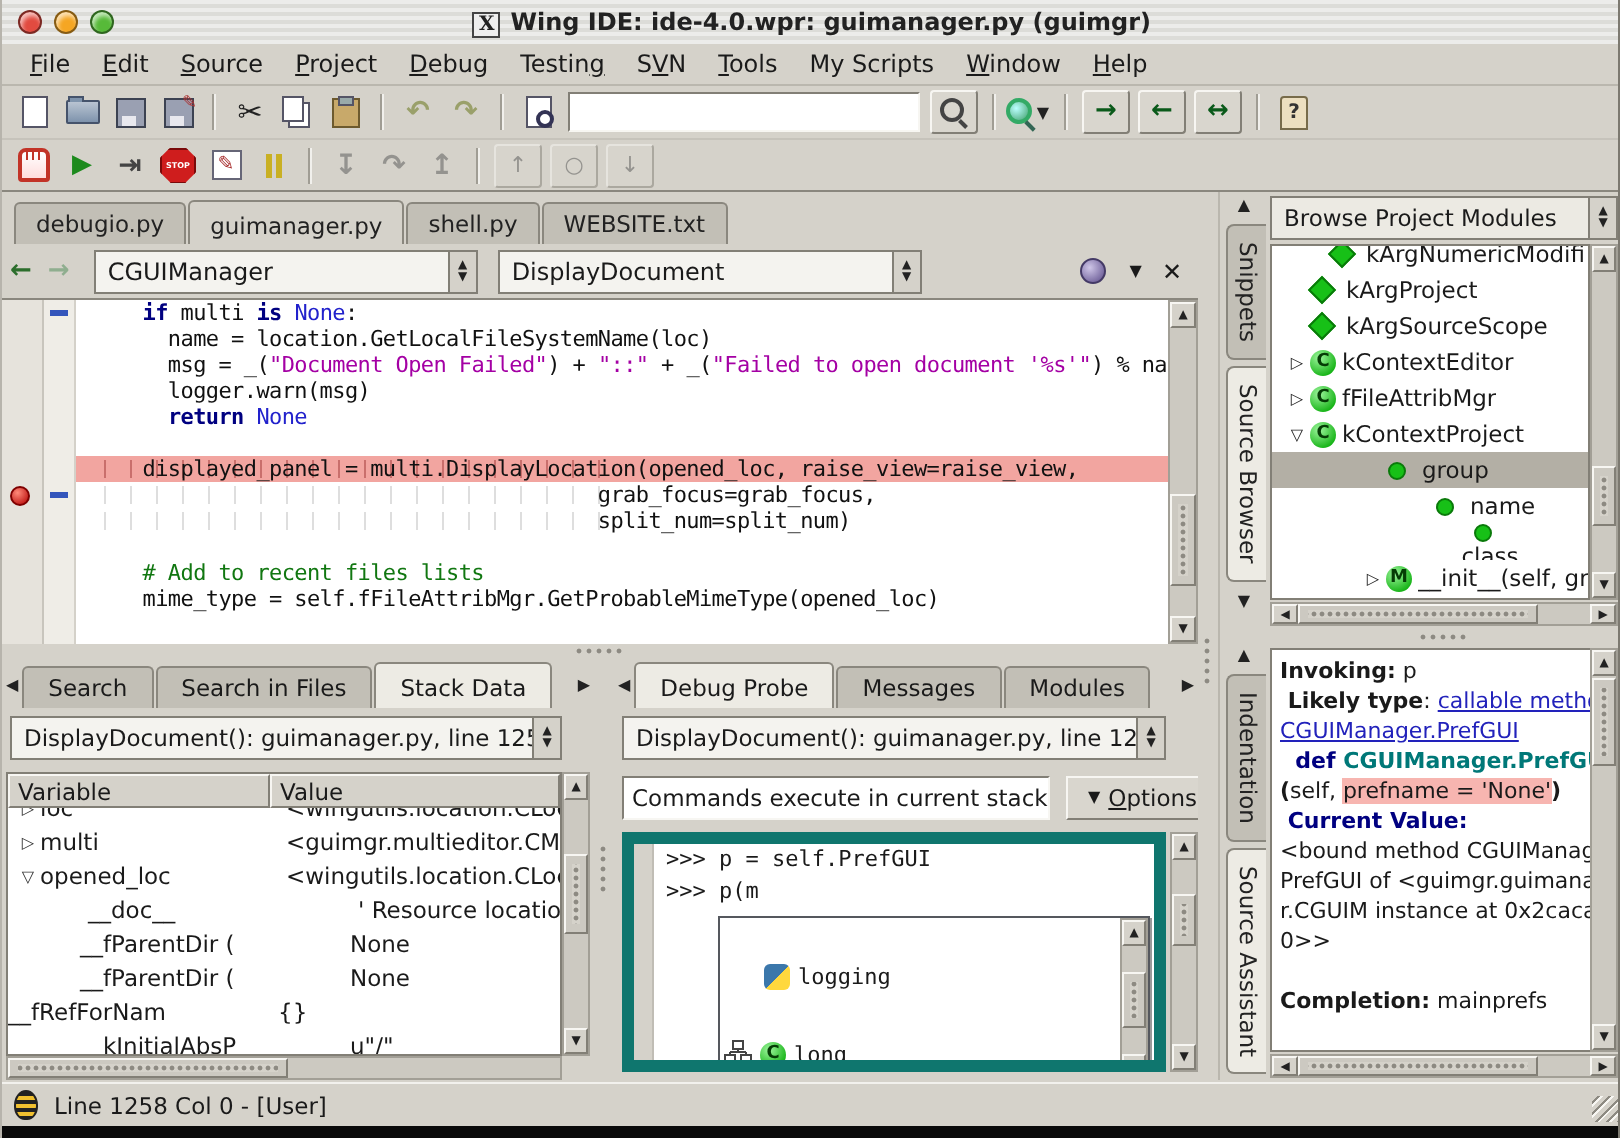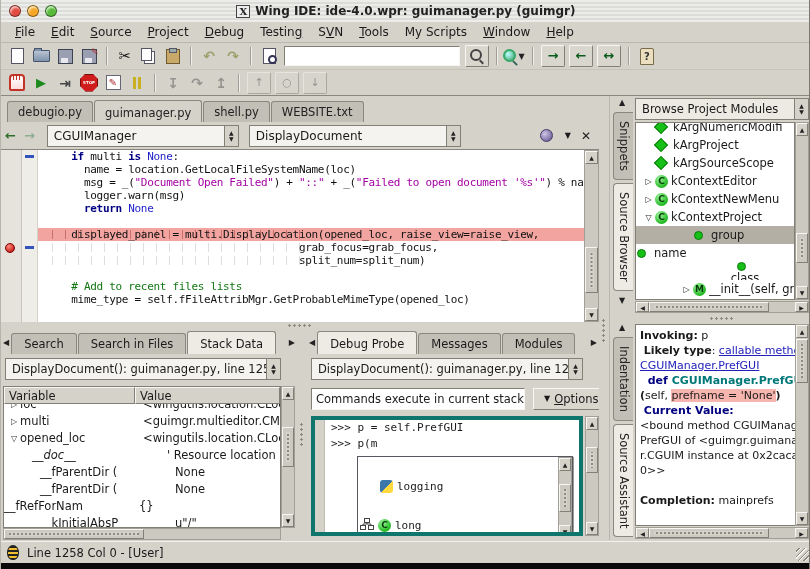--- a/index.html
+++ b/index.html
@@ -129,21 +129,21 @@
   .trow{display:flex;height:17px;line-height:17px;font-size:11.5px;white-space:nowrap;}
   .tc-var{width:131px;flex:none;overflow:hidden;display:flex;align-items:center;}
   .tc-val{flex:1;overflow:hidden;padding-left:4px;}
   .texp{width:12px;flex:none;font-size:8px;color:#333;text-align:center;}
   
   .cmdrow{position:absolute;top:58px;left:4px;right:6px;height:22px;display:flex;}
   .cmdentry{flex:none;width:214px;background:#fff;border:1px solid #827f76;border-bottom-color:#f7f6f2;border-right-color:#f7f6f2;
             font-size:11.5px;padding:3px 4px 0;white-space:nowrap;overflow:hidden;box-sizing:border-box;}
   .optbtn{margin-left:8px;background:#d9d6ce;border:1px solid;border-color:#f7f6f2 #827f76 #827f76 #f7f6f2;
           padding:3px 10px 0;font-size:11.5px;display:flex;gap:4px;align-items:flex-start;}
-  .console{position:absolute;left:4px;top:86px;right:16px;bottom:4px;background:#fff;border:4px solid #0f766e;overflow:hidden;}
+  .console{position:absolute;left:4px;top:86px;right:16px;bottom:4px;background:#fff;border:6px solid #0f766e;overflow:hidden;}
   .congut{position:absolute;left:0;top:0;width:9px;height:100%;background:#d5d2ca;border-right:1px solid #c0bdb5;}
   .conline{margin-left:16px;font-family:"DejaVu Sans Mono","Liberation Mono",monospace;font-size:11px;line-height:16px;white-space:pre;}
   .popup{position:absolute;left:42px;top:36px;width:214px;height:82px;background:#fff;border:1px solid #55585e;
          box-shadow:1px 1px 0 #999;overflow:hidden;}
   .poprow{display:flex;align-items:center;height:19px;font-family:"DejaVu Sans Mono","Liberation Mono",monospace;font-size:11px;gap:4px;padding-left:2px;margin-top:20px;}
   .poprow.sel{background:#7d94bc;}
   .pypad{width:16px;flex:none;}
   .py{width:13px;height:13px;border-radius:3px;background:linear-gradient(135deg,#3b77ab 50%,#ffd83d 50%);flex:none;}
   .cletter{width:13px;height:13px;border-radius:50%;background:radial-gradient(circle at 35% 30%,#9cf59c,#18b418 75%);
            color:#053c05;font:bold 9px/13px "DejaVu Sans";text-align:center;flex:none;}
@@ -430,21 +430,21 @@
             <span class="tc-val">&lt;guimgr.multieditor.CMult</span>
           </div>
           <div class="trow">
             <span class="tc-var" style="padding-left: 4px;">
               <span class="texp">▽</span>
               <span>opened_loc</span>
             </span>
             <span class="tc-val">&lt;wingutils.location.CLocal</span>
           </div>
           <div class="trow">
-            <span class="tc-var" style="padding-left: 28px; font-style: italic;">
+            <span class="tc-var" style="padding-left: 40px;">
               <span>__doc__</span>
             </span>
             <span class="tc-val">' Resource location data cl</span>
           </div>
           <div class="trow">
             <span class="tc-var" style="padding-left: 36px;">
               <span>__fParentDir (</span>
             </span>
             <span class="tc-val">None</span>
           </div>
@@ -572,52 +572,52 @@
 
   <div class="abs dock">
     <span class="combo dockhead" style="background:#eceae3">
       <span class="ctext" style="flex:1;font-size:11.5px">Browse Project Modules</span>
       <span class="spin">
           <span>▲</span>
           <span>▼</span>
         </span>
     </span>
     <div class="tree" id="tree">
-        <div class="trowi" style="margin-top: -5px; padding-left: 19px;">
+        <div class="trowi" style="margin-top: -5px; padding-left: 29px;">
           <span class="tico-diamond"></span>
           <span class="tlabel">kArgNumericModifi</span>
         </div>
         <div class="trowi" style="padding-left: 19px;">
           <span class="tico-diamond"></span>
           <span class="tlabel">kArgProject</span>
         </div>
         <div class="trowi" style="padding-left: 19px;">
           <span class="tico-diamond"></span>
           <span class="tlabel">kArgSourceScope</span>
         </div>
         <div class="trowi" style="padding-left: 6px;">
           <span class="texp2">▷</span>
           <span class="cletter">C</span>
           <span class="tlabel">kContextEditor</span>
         </div>
         <div class="trowi" style="padding-left: 6px;">
           <span class="texp2">▷</span>
           <span class="cletter">C</span>
-          <span class="tlabel">kContextNewMenu</span>
+          <span class="tlabel">fFileAttribMgr</span>
         </div>
         <div class="trowi" style="padding-left: 6px;">
           <span class="texp2">▽</span>
           <span class="cletter">C</span>
           <span class="tlabel">kContextProject</span>
         </div>
         <div class="trowi sel" style="padding-left: 57px;">
           <span class="tico-dot"></span>
           <span class="tlabel">group</span>
         </div>
-        <div class="trowi" style="">
+        <div class="trowi" style="padding-left: 57px; margin-left: 24px;">
           <span class="tico-dot"></span>
           <span class="tlabel">name</span>
         </div>
         <div class="trowi" style="padding-left: 57px; flex-direction: column;">
           <span class="tico-dot"></span>
           <span class="tlabel">__class__</span>
         </div>
         <div class="trowi" style="padding-left: 44px;">
           <span class="texp2">▷</span>
           <span class="cletter">M</span>

